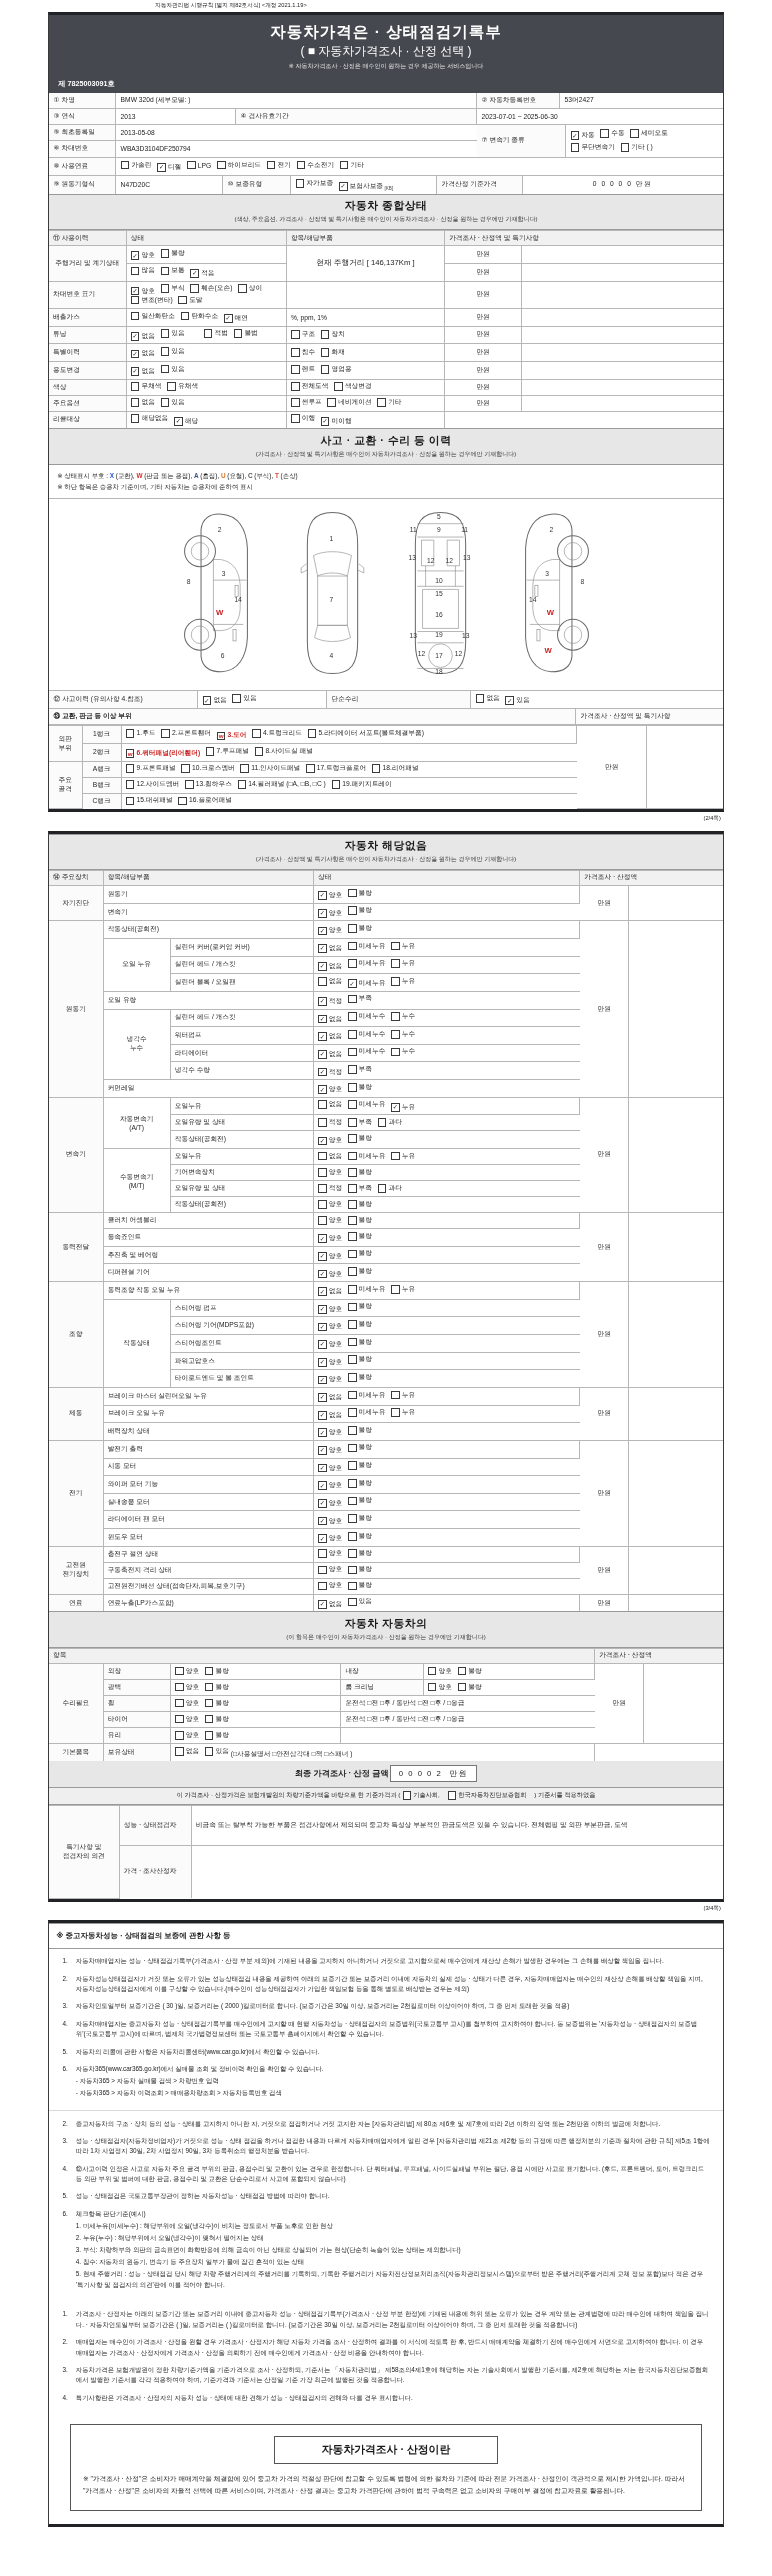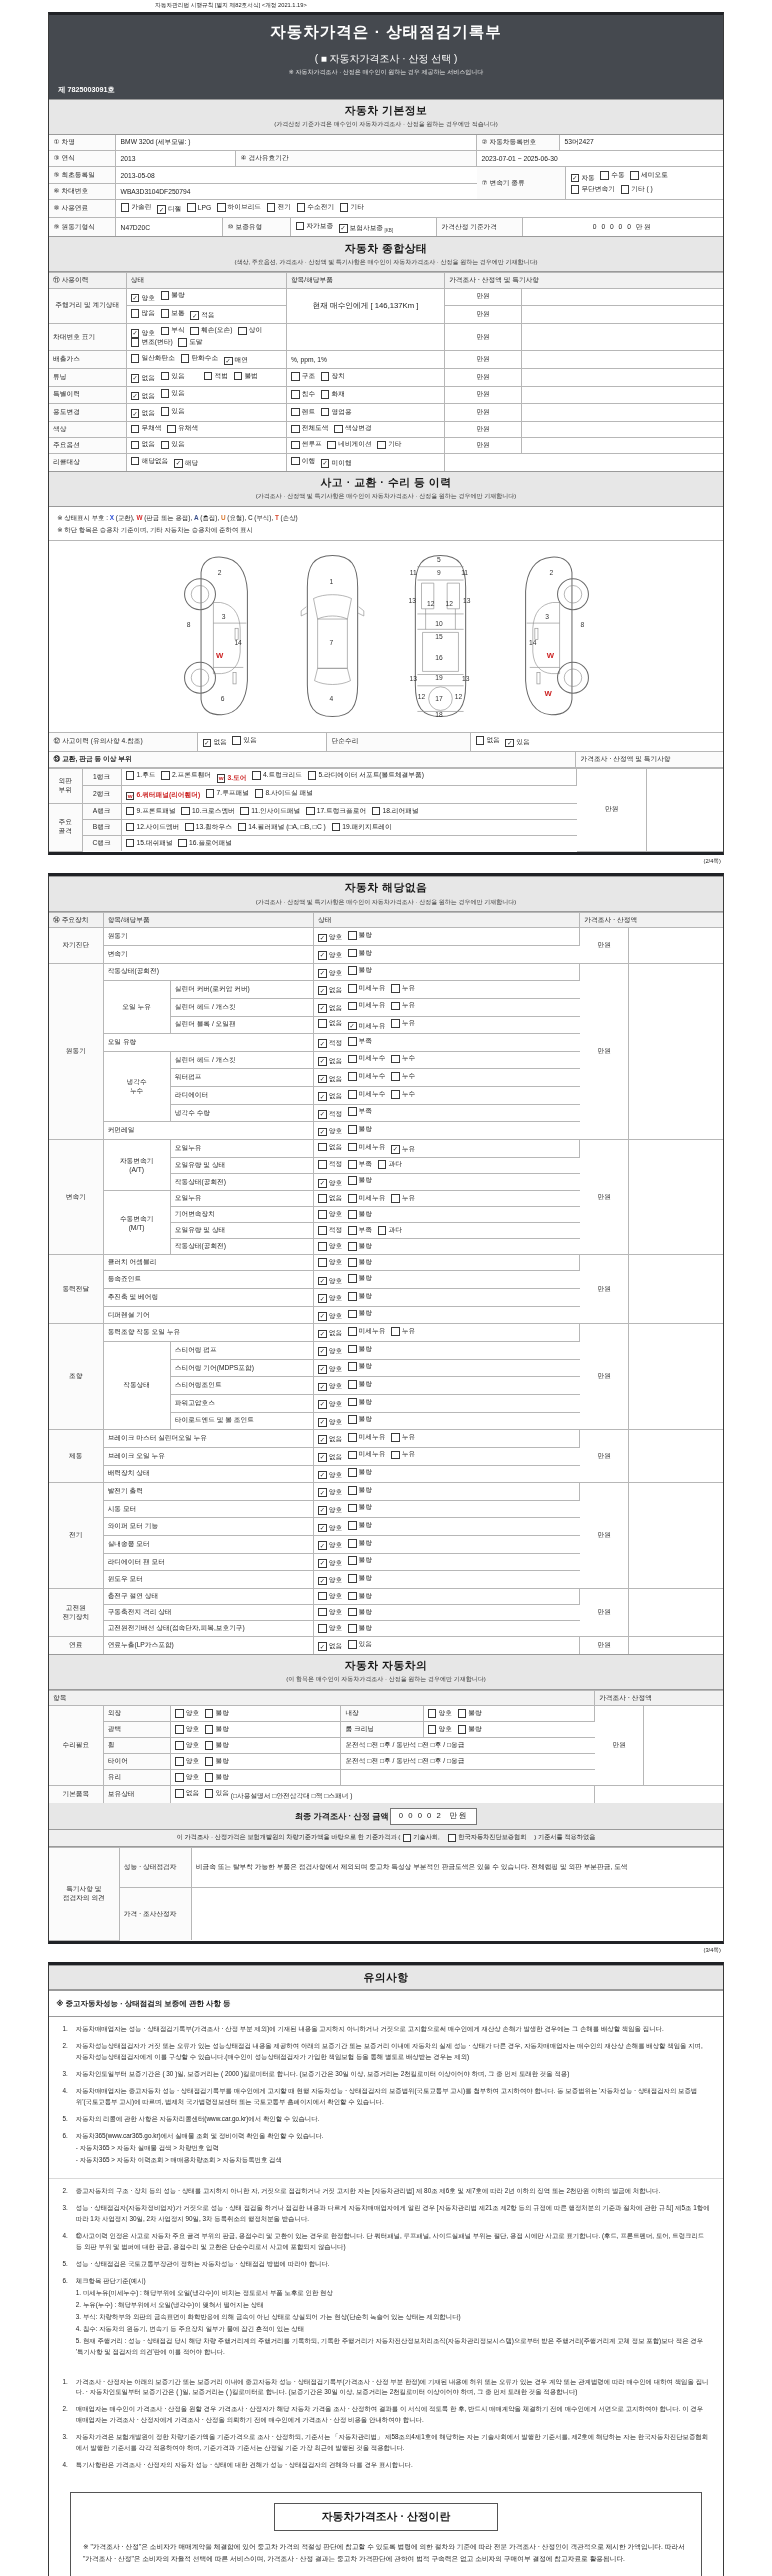--- a/index.html
+++ b/index.html
@@ -5,21 +5,21 @@
   html,body{margin:0;padding:0;background:#fff;}
   body{width:773px;font-family:"Liberation Sans","DejaVu Sans",sans-serif;color:#1a1a1a;}
   .sheet{width:773px;position:relative;}
   .formref{font-size:5.7px;color:#222;padding:2.1px 0 2.1px 155px;}
   .page{width:676px;margin:0 auto 0 48px;}
   .box{border-left:1px solid #3a3a3a;border-right:1px solid #3a3a3a;border-top:3.6px solid #202226;border-bottom:3.6px solid #202226;background:#fff;margin-bottom:2.1px;}
   .pgmark{text-align:right;font-size:5.7px;color:#222;padding:1px 3.1px 7.2px 0;}
   
   .dochead{background:#45494f;color:#fff;padding:7.2px 9.3px 4.1px 9.3px;}
   .dochead .t1{text-align:center;font-size:15.5px;font-weight:bold;letter-spacing:1px;}
-  .dochead .t2{text-align:center;font-size:10px;margin-top:9px;}
+  .dochead .t2{text-align:center;font-size:12px;margin-top:0;}
   .dochead .t3{text-align:center;font-size:6px;margin-top:2.1px;color:#e8e8e8;}
   .dochead .docno{font-size:7.2px;font-weight:bold;margin-top:7.2px;}
   
   .band{background:#e7e7e7;border-top:0.5px solid #9a9a9a;border-bottom:0.5px solid #9a9a9a;text-align:center;padding:4.6px 5.2px;}
   .band .bt{font-size:10.8px;font-weight:bold;letter-spacing:0.5px;}
   .band .bn{font-size:6px;margin-top:2.1px;color:#333;}
   
   .frow{display:flex;border-bottom:0.5px solid #b7b7b7;align-items:stretch;background:#fff;}
   .fc{padding:3.1px 4.6px;border-right:0.5px solid #b7b7b7;font-size:6.7px;display:flex;align-items:center;}
   .fc:last-child{border-right:none;}
@@ -71,24 +71,20 @@
   <div class="page">
 
     <div class="box">
       <div class="dochead">
         <div class="t1">자동차가격은 · 상태점검기록부</div>
         <div class="t2">( ■ 자동차가격조사 · 산정 선택 )</div>
         <div class="t3">※ 자동차가격조사 · 산정은 매수인이 원하는 경우 제공하는 서비스입니다</div>
         <div class="docno">제 7825003091호</div>
       </div>
 
-      <div class="band">
-        <div class="bt">자동차 기본정보</div>
-        <div class="bn">(가격산정 기준가격은 매수인이 자동차가격조사 · 산정을 원하는 경우에만 적습니다)</div>
-      </div>
       <div id="basicinfo">
           <div class="frow">
             <div class="fc lab" style="width: 67px; flex: 0 0 auto; box-sizing: border-box;">① 차명</div>
             <div class="fc" style="width: 361px; flex: 0 0 auto; box-sizing: border-box;">BMW 320d (세부모델: )</div>
             <div class="fc lab" style="width: 83px; flex: 0 0 auto; box-sizing: border-box;">② 자동차등록번호</div>
             <div class="fc" style="width: 162px; flex: 0 0 auto; box-sizing: border-box;">53머2427</div>
           </div>
           <div class="frow">
             <div class="fc lab" style="width: 67px; flex: 0 0 auto; box-sizing: border-box;">③ 연식</div>
             <div class="fc" style="width: 120px; flex: 0 0 auto; box-sizing: border-box;">2013</div>
@@ -196,21 +192,21 @@
               <tr>
                 <td class="lab ctr" rowspan="2">주행거리
 및 계기상태</td>
                 <td><span><span class="cb">
                       <span class="bx">✓</span>
                       <span>양호</span>
                     </span><span class="cb">
                       <span class="bx"></span>
                       <span>불량</span>
                     </span></span></td>
-                <td class="ctr" rowspan="2" style="font-size: 7.7px;">현재 매수인에게 [ 146,137Km ]</td>
+                <td class="ctr" rowspan="2" style="font-size: 7.7px;">현재 주행거리 [ 146,137Km ]</td>
                 <td class="ctr">만원</td>
                 <td></td>
               </tr>
               <tr>
                 <td><span><span class="cb">
                       <span class="bx"></span>
                       <span>많음</span>
                     </span><span class="cb">
                       <span class="bx"></span>
                       <span>보통</span>
@@ -1284,23 +1280,20 @@
                 <td class="lab">가격 · 조사산정자</td>
                 <td style="height: 47px; vertical-align: middle;"></td>
               </tr>
             </tbody>
           </table>
         </div>
     </div>
     <div class="pgmark">(3/4쪽)</div>
 
     <div class="box">
-      <div class="band">
-        <div class="bt">유의사항</div>
-      </div>
       <div class="nhead">※ 중고자동차성능 · 상태점검의 보증에 관한 사항 등</div>
       <div class="nbody" id="nlist1">
           <div class="ni">
             <span class="num">1.</span>
             <div class="txt">자동차매매업자는 성능 · 상태점검기록부(가격조사 · 산정 부분 제외)에 기재된 내용을 고지하지 아니하거나 거짓으로 고지함으로써 매수인에게 재산상 손해가 발생한 경우에는 그 손해를 배상할 책임을 집니다.</div>
           </div>
           <div class="ni">
             <span class="num">2.</span>
             <div class="txt">자동차성능상태점검자가 거짓 또는 오류가 있는 성능상태점검 내용을 제공하여 아래의 보증기간 또는 보증거리 이내에 자동차의 실제 성능 · 상태가 다른 경우, 자동차매매업자는 매수인의 재산상 손해를 배상할 책임을 지며, 자동차성능상태점검자에게 이를 구상할 수 있습니다.(매수인이 성능상태점검자가 가입한 책임보험 등을 통해 별도로 배상받는 경우는 제외)</div>
           </div>

